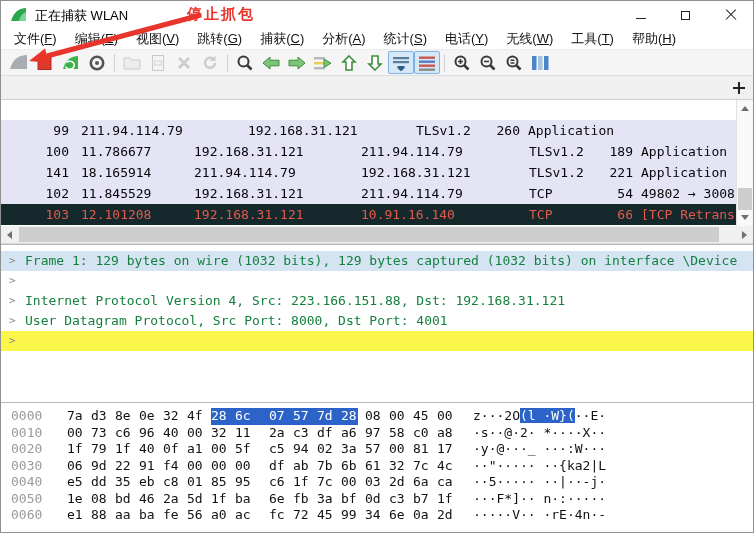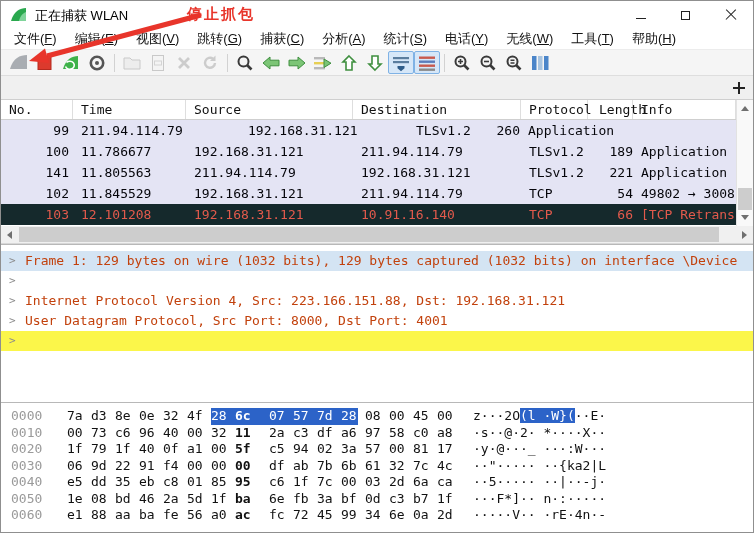--- a/index.html
+++ b/index.html
@@ -75,32 +75,32 @@
   
   .hscroll{ position:absolute; left:0; top:225px; right:0; height:18px; background:#f0f0f0; border-bottom:1px solid #d7d7d7; }
   .hs-btn{ position:absolute; top:0; width:17px; height:17px; display:flex; align-items:center; justify-content:center; }
   .hs-btn.left{ left:0; } .hs-btn.right{ right:0; }
   .tri-left{ border-right:5px solid #6f6f6f; border-top:4px solid transparent; border-bottom:4px solid transparent; }
   .tri-right{ border-left:5px solid #6f6f6f; border-top:4px solid transparent; border-bottom:4px solid transparent; }
   .hthumb{ position:absolute; left:18px; top:1px; width:700px; height:15px; background:#cdcdcd; }
   
   .details{ position:absolute; left:0; top:243px; right:0; height:158px; background:#fff; border-top:1px solid #b8b8b8;
             font-family:"DejaVu Sans Mono", monospace; font-size:13px; padding-top:6px; }
-  .dline{ position:relative; height:20px; line-height:20px; white-space:pre; overflow:hidden; padding-left:24px; color:#c2410c; }
+  .dline{ position:relative; height:20px; line-height:20px; white-space:pre; overflow:hidden; padding-left:24px; color:#15803d; }
   .dline.selected{ background:#d4e4f3; }
   .dline.oicq{ background:#fbf64a; }
   .dchev{ position:absolute; left:8px; top:0; color:#8a8a8a; font-size:11px; }
   .dchev::before{ content:"\003E"; }
   
   .hexpane{ position:absolute; left:0; top:401px; right:0; height:132px; background:#fff; border-top:1px solid #b8b8b8;
             font-family:"DejaVu Sans Mono", monospace; font-size:13px; padding:5px 0 0 10px; }
   .hrow{ height:16.5px; line-height:16.5px; white-space:pre; }
   .hoff{ display:inline-block; width:40px; margin-right:16px; color:#9a9a9a; }
   .hb{ display:inline-block; width:17px; margin-right:7px; color:#111; }
-  .hb.g{ margin-right:17px;font-weight:bold; }
+  .hb.g{ margin-right:17px; }
   .hb.sel{ background:#2c63c8; color:#fff; }
   .hb.selx{ padding-right:7px; margin-right:0; width:24px; }
   .hb.selg{ padding-right:17px; margin-right:0; width:34px; }
   .hascii{ margin-left:12px; color:#111; }
   .hascii .sel{ background:#2c63c8; color:#fff; }
   
   .annotation-text{ position:absolute; left:186px; top:4px; font-size:15px; font-weight:bold; letter-spacing:2px; color:#e8352b; z-index:60; pointer-events:none; }
   .annotation-arrow{ position:absolute; left:0; top:0; z-index:59; pointer-events:none; }
 </style>
 </head>
@@ -278,50 +278,41 @@
       <input class="filter-input" placeholder="应用显示过滤器 … &lt;Ctrl-/&gt;" style="">
       <div class="apply-btn">
         <div class="apply-arrow"></div>
       </div>
       <div class="fcaret"></div>
     </div>
     <div class="plus-btn"></div>
   </div>
 
   <div class="plist">
-    <div class="phead">
-      <span class="c-no">No.</span>
-      <span class="c-time">Time</span>
-      <span class="c-src">Source</span>
-      <span class="c-dst">Destination</span>
-      <span class="c-proto">Protocol</span>
-      <span class="c-len">Length</span>
-      <span class="c-info">Info</span>
-    </div>
     <div class="prows">
         <div class="prow tls">
           <span class="c-no">99</span>
           <span class="c-src">211.94.114.79</span>
           <span class="c-dst">192.168.31.121</span>
           <span class="c-proto">TLSv1.2</span>
           <span class="c-len">260</span>
           <span class="c-info">Application</span>
         </div>
         <div class="prow tls">
           <span class="c-no">100</span>
           <span class="c-time">11.786677</span>
           <span class="c-src">192.168.31.121</span>
           <span class="c-dst">211.94.114.79</span>
           <span class="c-proto">TLSv1.2</span>
           <span class="c-len">189</span>
           <span class="c-info">Application</span>
         </div>
         <div class="prow tls">
           <span class="c-no">141</span>
-          <span class="c-time">11.805563</span>
+          <span class="c-time">18.165914</span>
           <span class="c-src">211.94.114.79</span>
           <span class="c-dst">192.168.31.121</span>
           <span class="c-proto">TLSv1.2</span>
           <span class="c-len">221</span>
           <span class="c-info">Application</span>
         </div>
         <div class="prow tls">
           <span class="c-no">102</span>
           <span class="c-time">11.845529</span>
           <span class="c-src">192.168.31.121</span>

